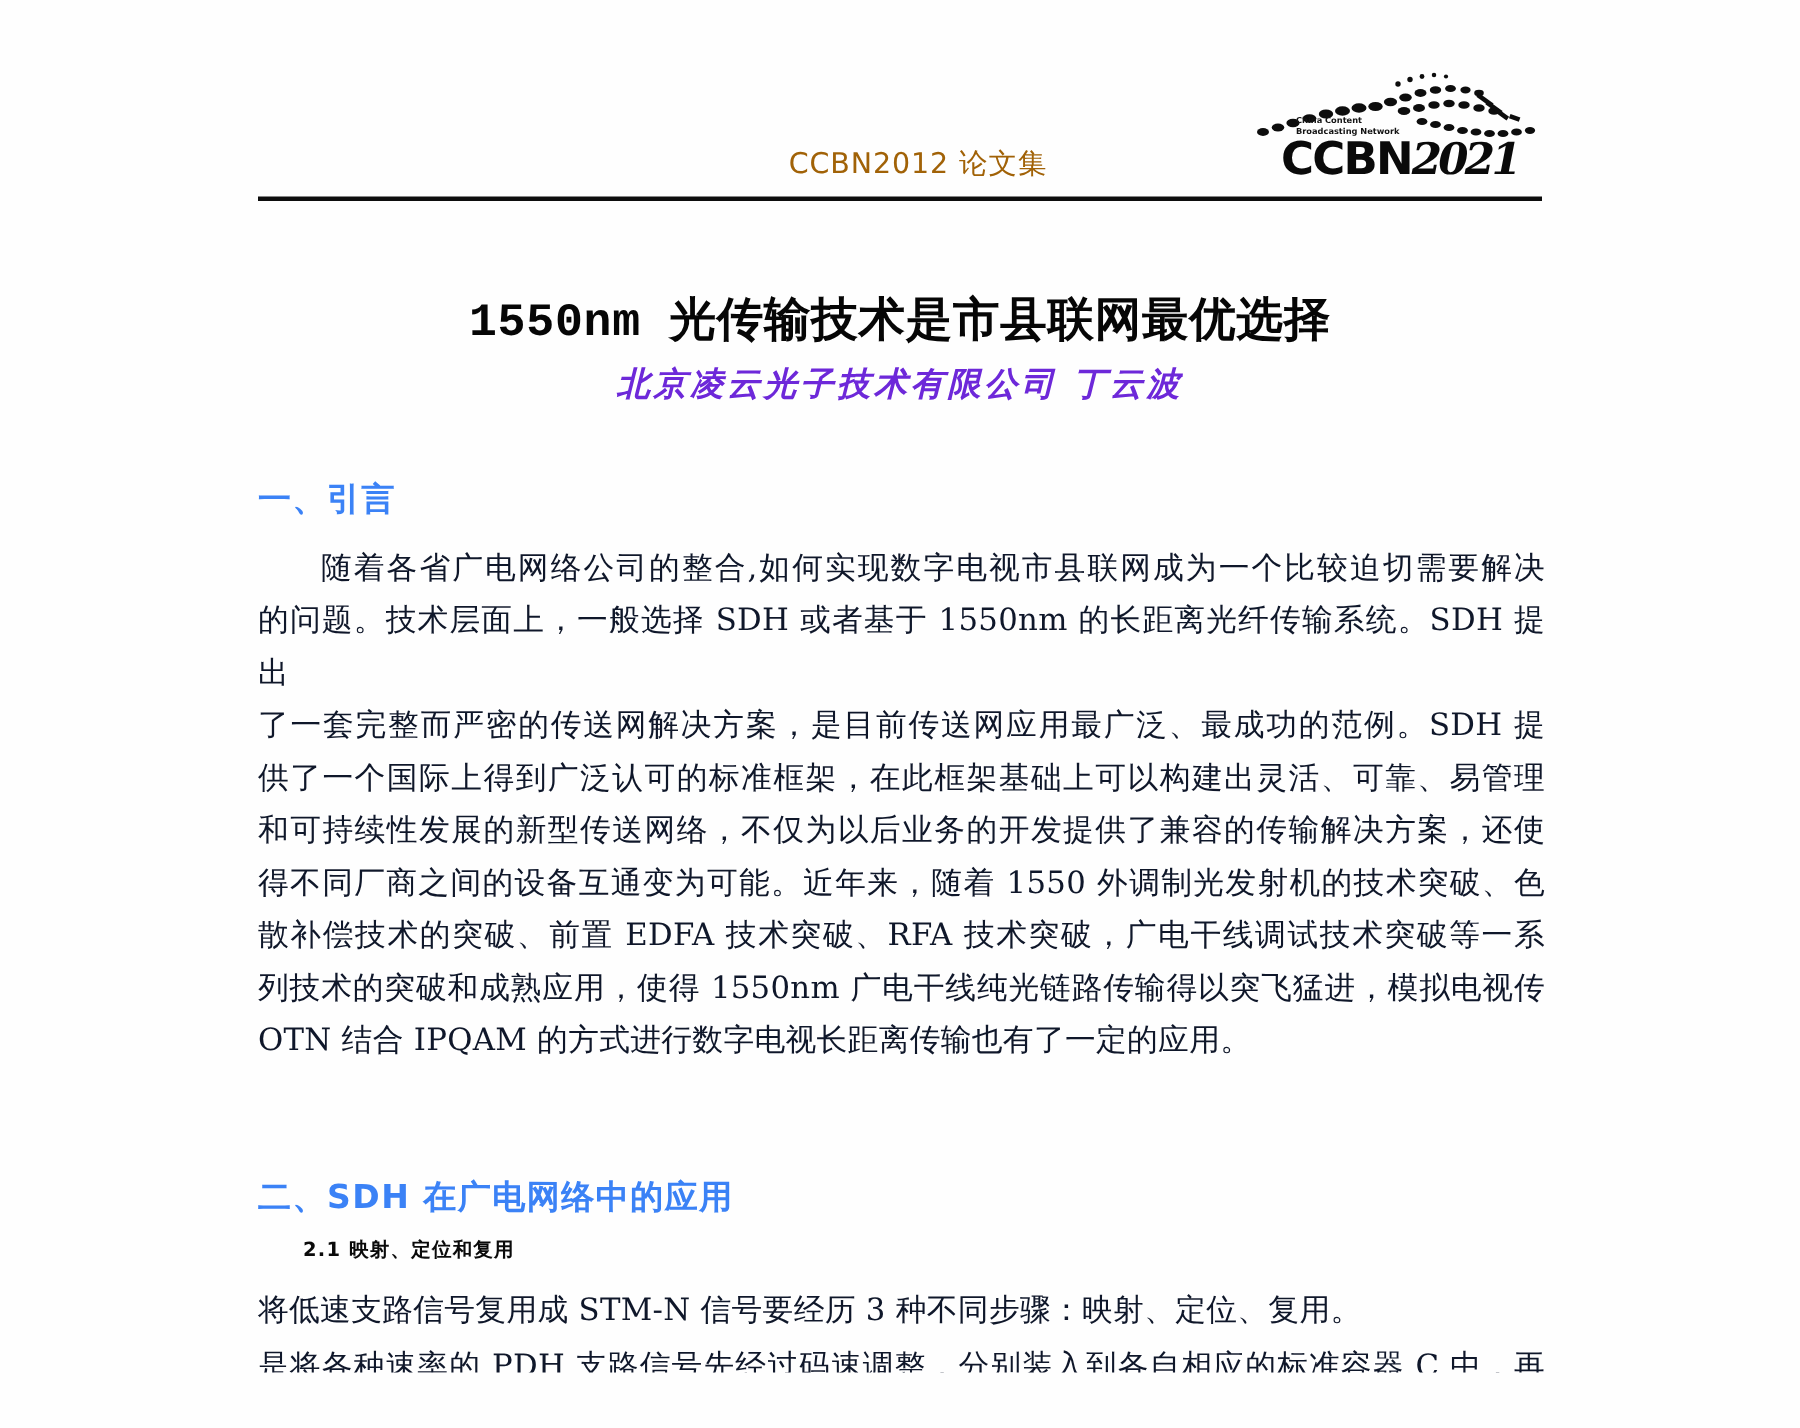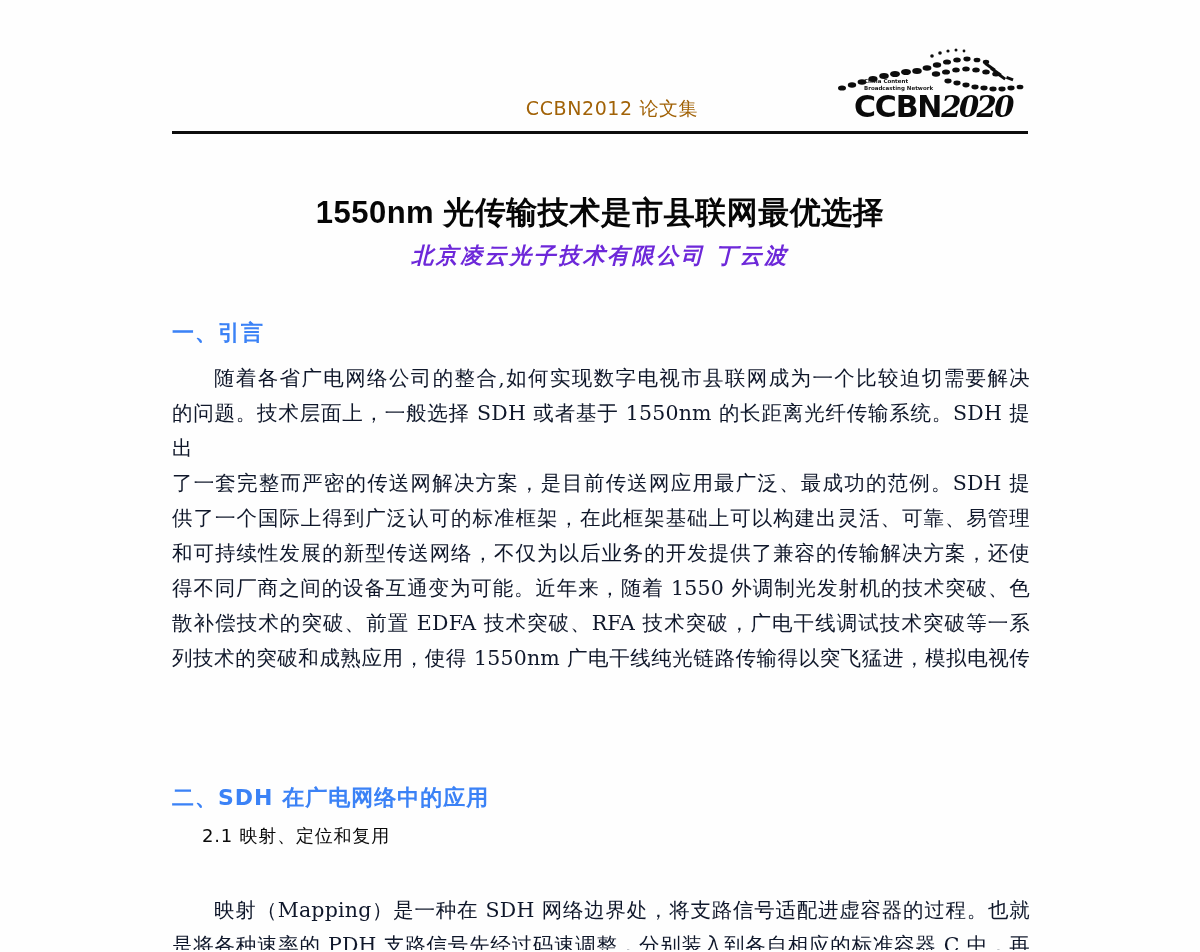--- a/index.html
+++ b/index.html
@@ -84,21 +84,21 @@
     color: #151515;
     width: 86px;
   }
 
   
   .doc-title {
     position: absolute;
     left: 100px; top: 192px;
     width: 1000px;
     text-align: center;
-    font-family: Liberation Sans, sans-serif;
+    font-family: Liberation Mono, monospace;
     font-weight: bold;
     font-size: 31px;
     letter-spacing: 0.5px;
     color: #060606;
   }
   .doc-authors {
     position: absolute;
     left: 100px; top: 241px;
     width: 1000px;
     text-align: center;
@@ -119,22 +119,22 @@
 
   .h1 {
     font-family: "DejaVu Sans", "Liberation Sans", sans-serif;
     font-weight: bold;
     font-size: 22px;
     letter-spacing: 1px;
     color: #3b82f6;
   }
   .h2 {
     font-family: "DejaVu Sans", "Liberation Sans", sans-serif;
-    font-weight: normal;
-    font-size: 18px;
+    font-weight: bold;
+    font-size: 13px;
     letter-spacing: 0.8px;
     color: #0a0a0a;
   }
   .para-line {
     font-family: "DejaVu Serif", "Liberation Serif", serif;
     font-size: 20.5px;
     line-height: 35px;
     letter-spacing: 0.2px;
     color: #0f172a;
     white-space: nowrap;
@@ -207,51 +207,54 @@
           <rect x="150" y="14" width="12" height="3" transform="rotate(36 150 14)"></rect>
           <rect x="156" y="19" width="12" height="3" transform="rotate(36 156 19)"></rect>
           <rect x="162" y="24" width="10" height="3" transform="rotate(36 162 24)"></rect>
           <rect x="171" y="28" width="7" height="3" transform="rotate(20 171 28)"></rect>
         </g>
       </svg>
       <div class="logo-tag">
         <span>China Content</span><br>
         <span>Broadcasting Network</span>
       </div>
-      <div class="logo-word"><span>CCBN</span><span class="yr">2020</span></div>
+      <div class="logo-word"><span>CCBN</span><span class="yr">2021</span></div>
     </div>
   </div>
 
   <div class="doc-title">1550nm 光传输技术是市县联网最优选择</div>
   <div class="doc-authors">北京凌云光子技术有限公司  丁云波</div>
 
   <div class="col" style="top:318px;">
     <div class="h1">一、引言</div>
   </div>
 
   <div class="col" style="top:361px;">
     <div class="para-line indent justify">随着各省广电网络公司的整合,如何实现数字电视市县联网成为一个比较迫切需要解决</div>
     <div class="para-line justify">的问题。技术层面上，一般选择 SDH 或者基于 1550nm 的长距离光纤传输系统。SDH 提出</div>
     <div class="para-line justify">了一套完整而严密的传送网解决方案，是目前传送网应用最广泛、最成功的范例。SDH 提</div>
     <div class="para-line justify">供了一个国际上得到广泛认可的标准框架，在此框架基础上可以构建出灵活、可靠、易管理</div>
     <div class="para-line justify">和可持续性发展的新型传送网络，不仅为以后业务的开发提供了兼容的传输解决方案，还使</div>
     <div class="para-line justify">得不同厂商之间的设备互通变为可能。近年来，随着 1550 外调制光发射机的技术突破、色</div>
     <div class="para-line justify">散补偿技术的突破、前置 EDFA 技术突破、RFA 技术突破，广电干线调试技术突破等一系</div>
     <div class="para-line justify">列技术的突破和成熟应用，使得 1550nm 广电干线纯光链路传输得以突飞猛进，模拟电视传</div>
+    <div class="para-line">OTN 结合 IPQAM 的方式进行数字电视长距离传输也有了一定的应用。</div>
   </div>
 
   <div class="col" style="top:783px;">
     <div class="h1">二、SDH 在广电网络中的应用</div>
   </div>
 
   <div class="col" style="top:824px; padding-left:30px; width:828px;">
     <div class="h2">2.1  映射、定位和复用</div>
   </div>
 
+  <div class="col" style="top:856px;">
+    <div class="para-line">将低速支路信号复用成 STM-N 信号要经历 3 种不同步骤：映射、定位、复用。</div>
+  </div>
 
   <div class="col" style="top:893px;">
-    <div class="para-line indent justify">映射（Mapping）是一种在 SDH 网络边界处，将支路信号适配进虚容器的过程。也就</div>
     <div class="clip-line">
       <div class="para-line justify">是将各种速率的 PDH 支路信号先经过码速调整，分别装入到各自相应的标准容器 C 中，再</div>
     </div>
   </div>
 
 </div>
 
 </body></html>

